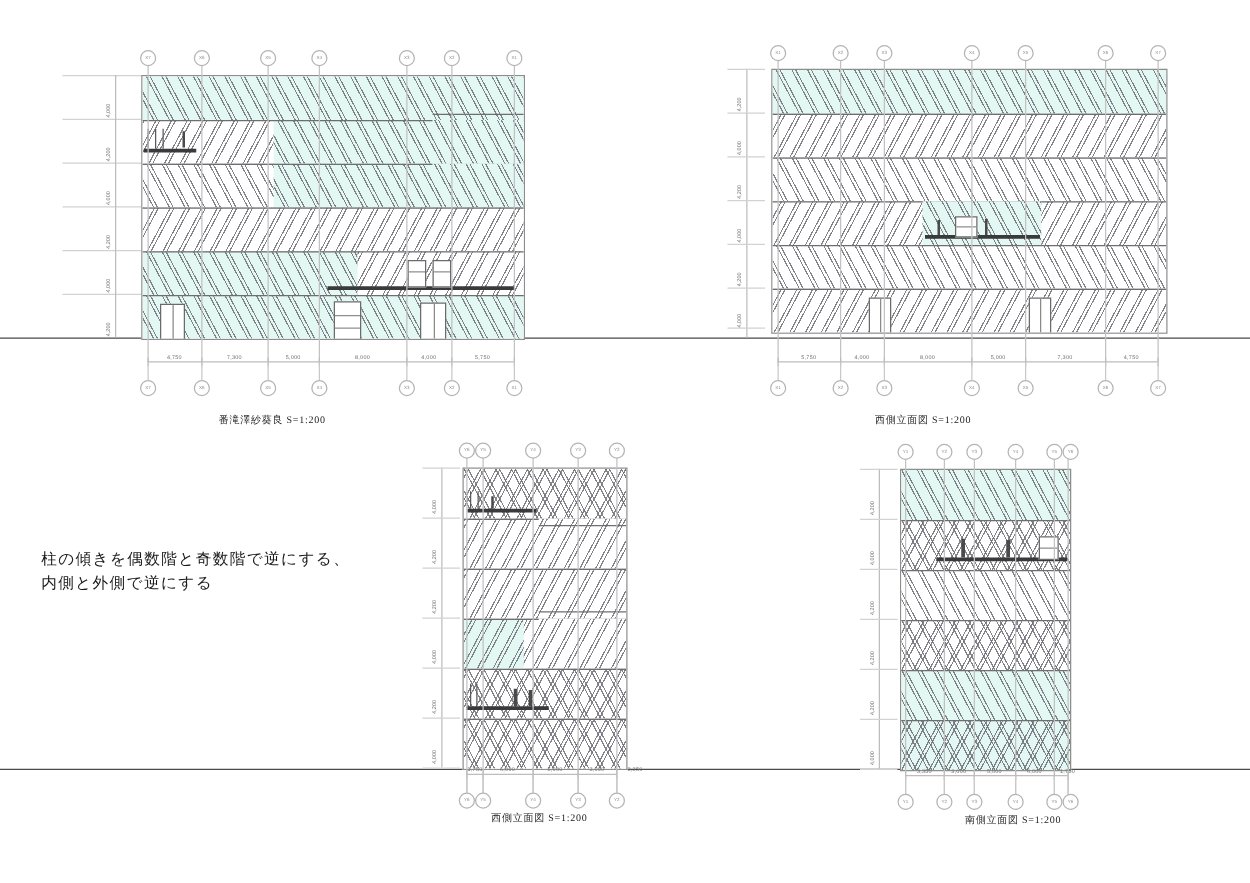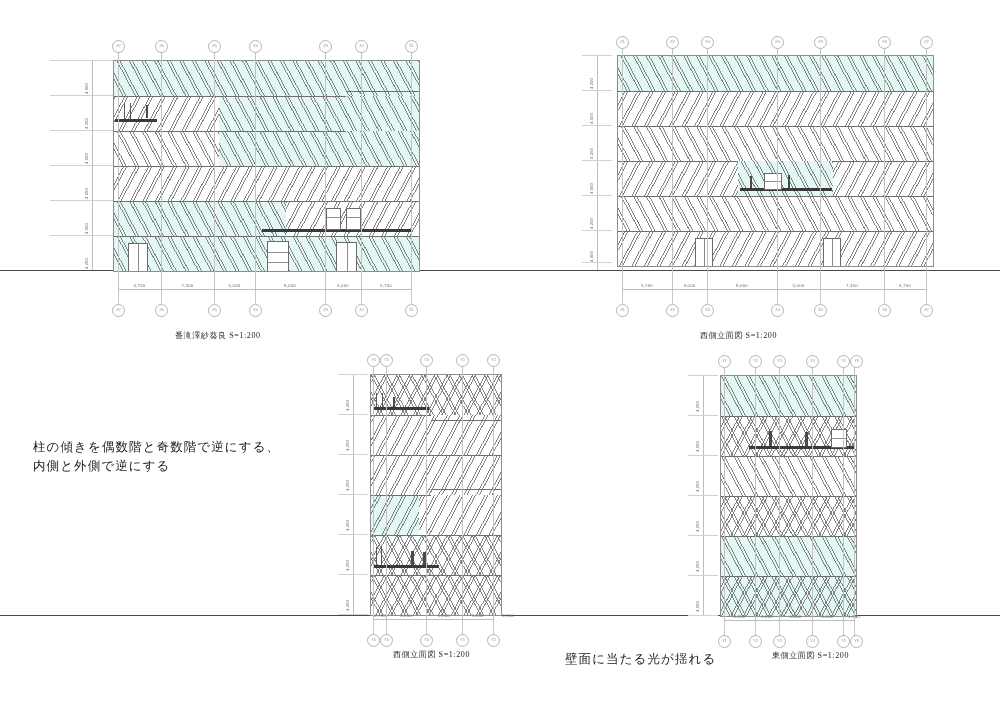--- a/index.html
+++ b/index.html
@@ -525,21 +525,20 @@
     <div class="bubstem" style="left:152px;top:266px;height:14px;"></div>
     <div class="bubstem" style="left:183px;top:266px;height:14px;"></div>
     <div class="bubstem" style="left:194px;top:266px;height:14px;"></div>
     <div class="bub" style="left:58px;top:280px;">Y1</div>
     <div class="bub" style="left:89px;top:280px;">Y2</div>
     <div class="bub" style="left:113px;top:280px;">Y3</div>
     <div class="bub" style="left:146px;top:280px;">Y4</div>
     <div class="bub" style="left:177px;top:280px;">Y5</div>
     <div class="bub" style="left:190px;top:280px;">Y6</div>
 
-    <div class="caption" style="left:112px;top:295px;">東側立面図  S=1:200</div>
+    <div class="caption" style="left:112px;top:295px;">南側立面図  S=1:200</div>
   </div>
 
   <div class="note" style="left:33px;top:438px;">柱の傾きを偶数階と奇数階で逆にする、
 内側と外側で逆にする</div>
-  <div class="note" style="left:565px;top:650px;">壁面に当たる光が揺れる</div>
 
 
 </div>
 
 </body></html>

